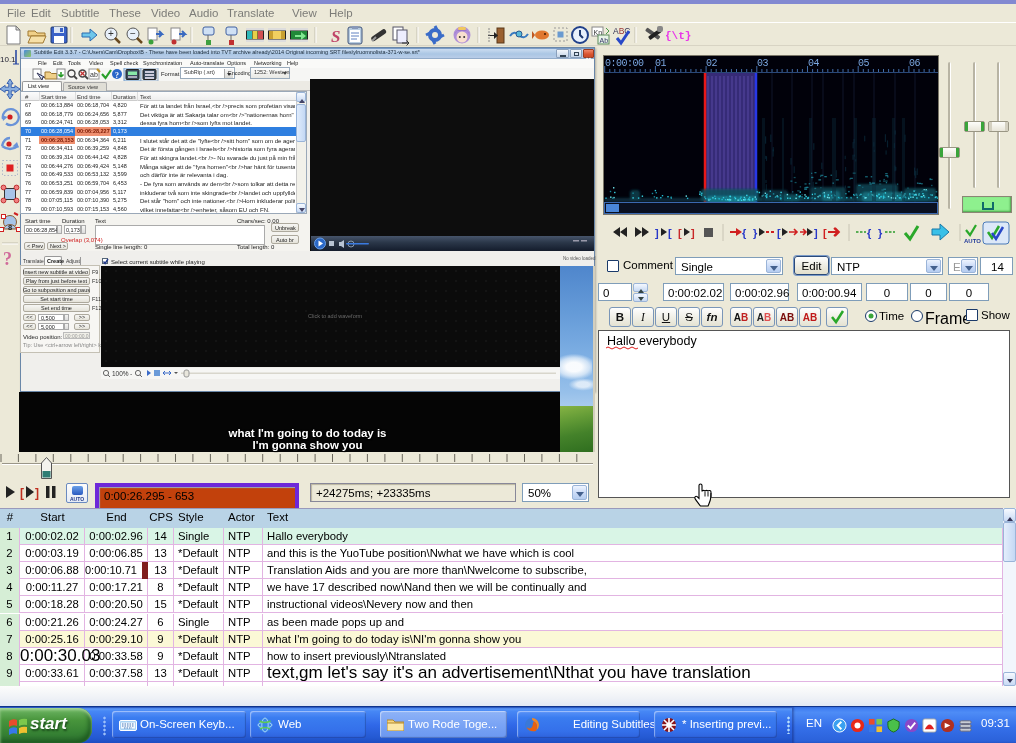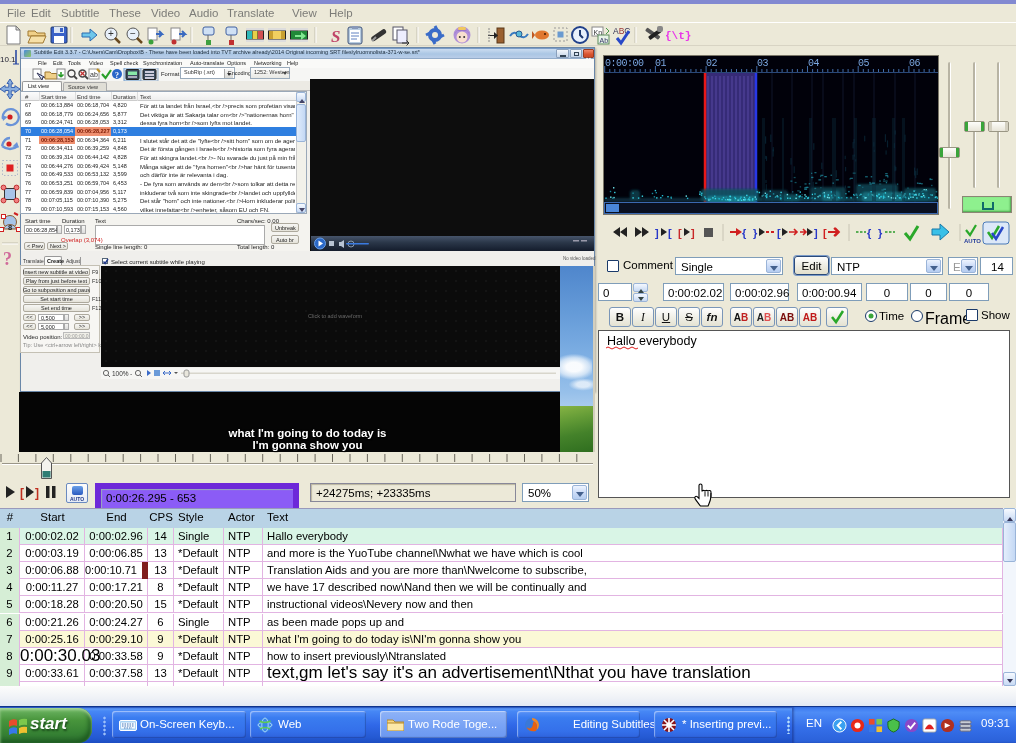--- a/index.html
+++ b/index.html
@@ -549,21 +549,21 @@
     <text x="20" y="16" font-size="12" font-weight="bold" fill="#c03020" font-family="Liberation Sans">[</text>
     <path d="M26 5l8 6-8 6z" fill="#222"></path>
     <text x="35" y="16" font-size="12" font-weight="bold" fill="#c03020" font-family="Liberation Sans">]</text>
     <rect x="46" y="5" width="3.5" height="12" fill="#222"></rect>
     <rect x="52" y="5" width="3.5" height="12" fill="#222"></rect>
   </svg>
 <div class="ab" style="left:66px;top:483px;width:22px;height:20px;background:linear-gradient(180deg,#fdfdfc,#e6ecf6);border:1px solid #6a8ac0;border-radius:2px;">
     <div class="ab" style="left:5px;top:2px;width:11px;height:9px;background:linear-gradient(180deg,#6aa0e8,#2a5ac0);border-radius:2px;"></div>
     <div class="ab" style="left:0;top:12px;width:20px;text-align:center;font-size:5px;font-weight:bold;color:#223a8a;">AUTO</div>
   </div>
-<div class="ab" style="left:95px;top:483px;width:204px;height:32px;background:#8b5cf6;border:6px solid #6d28d9;box-shadow:inset 1px 1px 1px #9ab;">
+<div class="ab" style="left:95px;top:483px;width:204px;height:32px;background:#c2410c;border:4px solid #6d28d9;box-shadow:inset 1px 1px 1px #9ab;">
     <div class="ab" style="left:5px;top:3px;font-size:11.5px;color:#000;">0:00:26.295 - 653</div>
   </div>
 <div class="ab" style="left:310px;top:483px;width:206px;height:19px;background:#ece9d8;border:1px solid #889;box-shadow:inset 1px 1px 1px #bbb5a0;">
     <div class="ab" style="left:5px;top:3px;font-size:11.5px;color:#000;">+24275ms; +23335ms</div>
   </div>
 <div class="ab" style="left:522px;top:483px;width:67px;height:19px;background:#fff;border:1px solid #7f9db9;">
     <div class="ab" style="left:5px;top:2.5px;font-size:11.5px;color:#000;">50%</div>
     <div class="ca"></div>
   </div>
 <div class="ab" style="left:0px;top:508px;width:1016px;height:20px;background:#b9d3e6;border-top:1px solid #99b;"></div>
@@ -584,21 +584,21 @@
       <div class="ab" style="left:224px;top:0;width:39px;padding-left:4px;font-size:11.3px;line-height:16px;border-right:1px solid #e2b4e2;height:17.1px;white-space:nowrap;overflow:hidden;">NTP</div>
       <div class="ab" style="left:263px;top:0;width:740px;padding-left:4px;font-size:11.3px;line-height:16px;border-right:1px solid #e2b4e2;height:17.1px;white-space:nowrap;overflow:hidden;">Hallo everybody</div>
     </div>
 <div class="ab" style="left:0;top:17.1px;width:1003px;height:17.1px;background:#fff;border-bottom:1px solid #e2b4e2;">
       <div class="ab" style="left:0;top:0;width:20px;height:17.1px;background:#d6eed6;border-right:1px solid #e2b4e2;text-align:center;font-size:11.3px;line-height:16px;">2</div>
       <div class="ab" style="left:20px;top:0;width:65px;text-align:center;font-size:11.3px;line-height:16px;border-right:1px solid #e2b4e2;height:17.1px;">0:00:03.19</div>
       <div class="ab" style="left:85px;top:0;width:63px;text-align:center;font-size:11.3px;line-height:16px;border-right:1px solid #e2b4e2;height:17.1px;">0:00:06.85</div>
       <div class="ab" style="left:148px;top:0;width:26px;text-align:center;font-size:11.3px;line-height:16px;border-right:1px solid #e2b4e2;height:17.1px;">13</div>
       <div class="ab" style="left:174px;top:0;width:50px;padding-left:4px;font-size:11.3px;line-height:16px;border-right:1px solid #e2b4e2;height:17.1px;white-space:nowrap;overflow:hidden;">*Default</div>
       <div class="ab" style="left:224px;top:0;width:39px;padding-left:4px;font-size:11.3px;line-height:16px;border-right:1px solid #e2b4e2;height:17.1px;white-space:nowrap;overflow:hidden;">NTP</div>
-      <div class="ab" style="left:263px;top:0;width:740px;padding-left:4px;font-size:11.3px;line-height:16px;border-right:1px solid #e2b4e2;height:17.1px;white-space:nowrap;overflow:hidden;">and more is the YuoTube channel\Nwhat we have which is cool</div>
+      <div class="ab" style="left:263px;top:0;width:740px;padding-left:4px;font-size:11.3px;line-height:16px;border-right:1px solid #e2b4e2;height:17.1px;white-space:nowrap;overflow:hidden;">and this is the YuoTube position\Nwhat we have which is cool</div>
     </div>
 <div class="ab" style="left:0;top:34.2px;width:1003px;height:17.1px;background:#fff;border-bottom:1px solid #e2b4e2;">
       <div class="ab" style="left:0;top:0;width:20px;height:17.1px;background:#d6eed6;border-right:1px solid #e2b4e2;text-align:center;font-size:11.3px;line-height:16px;">3</div>
       <div class="ab" style="left:20px;top:0;width:65px;text-align:center;font-size:11.3px;line-height:16px;border-right:1px solid #e2b4e2;height:17.1px;">0:00:06.88</div>
       <div class="ab" style="left:85px;top:0;width:63px;text-align:left;font-size:11px;line-height:16px;border-right:6px solid #7f1d1d;height:17.1px;">0:00:10.71</div>
       <div class="ab" style="left:148px;top:0;width:26px;text-align:center;font-size:11.3px;line-height:16px;border-right:1px solid #e2b4e2;height:17.1px;">13</div>
       <div class="ab" style="left:174px;top:0;width:50px;padding-left:4px;font-size:11.3px;line-height:16px;border-right:1px solid #e2b4e2;height:17.1px;white-space:nowrap;overflow:hidden;">*Default</div>
       <div class="ab" style="left:224px;top:0;width:39px;padding-left:4px;font-size:11.3px;line-height:16px;border-right:1px solid #e2b4e2;height:17.1px;white-space:nowrap;overflow:hidden;">NTP</div>
       <div class="ab" style="left:263px;top:0;width:740px;padding-left:4px;font-size:11.3px;line-height:16px;border-right:1px solid #e2b4e2;height:17.1px;white-space:nowrap;overflow:hidden;">Translation Aids and you are more than\Nwelcome to subscribe,</div>
     </div>

